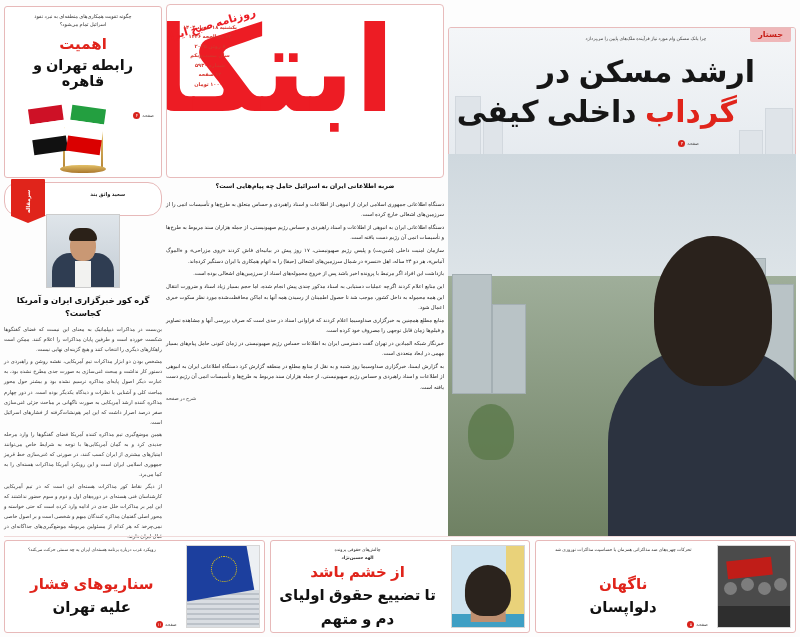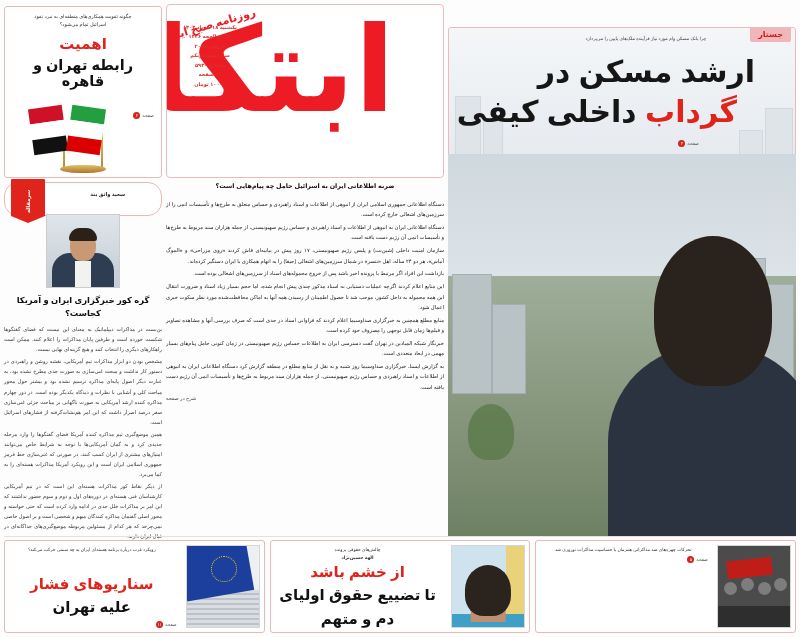--- a/index.html
+++ b/index.html
@@ -427,20 +427,24 @@
           <div class="bnr"></div>
           <div class="f" style="left:8%;top:44%;width:13px;height:13px"></div>
           <div class="f" style="left:32%;top:40%;width:13px;height:13px"></div>
           <div class="f" style="left:56%;top:44%;width:13px;height:13px"></div>
           <div class="f" style="left:78%;top:40%;width:13px;height:13px"></div>
           <div class="desk"></div>
         </div>
       </div>
       <div class="ptext">
         <div class="p-kicker">تحرکات چهره‌های ضد مذاکراتی همزمان با حساسیت مذاکرات نوروزی شد</div>
+        <div class="p-head">
+          <em>ناگهان</em><br>
+          <span>دلواپسان</span>
+        </div>
         <div class="p-badge pagebadge">
           <span>صفحه</span>
           <i>۵</i>
         </div>
       </div>
     </div>
 
     <div class="panel">
       <div class="pthumb">
         <div class="napephoto">

